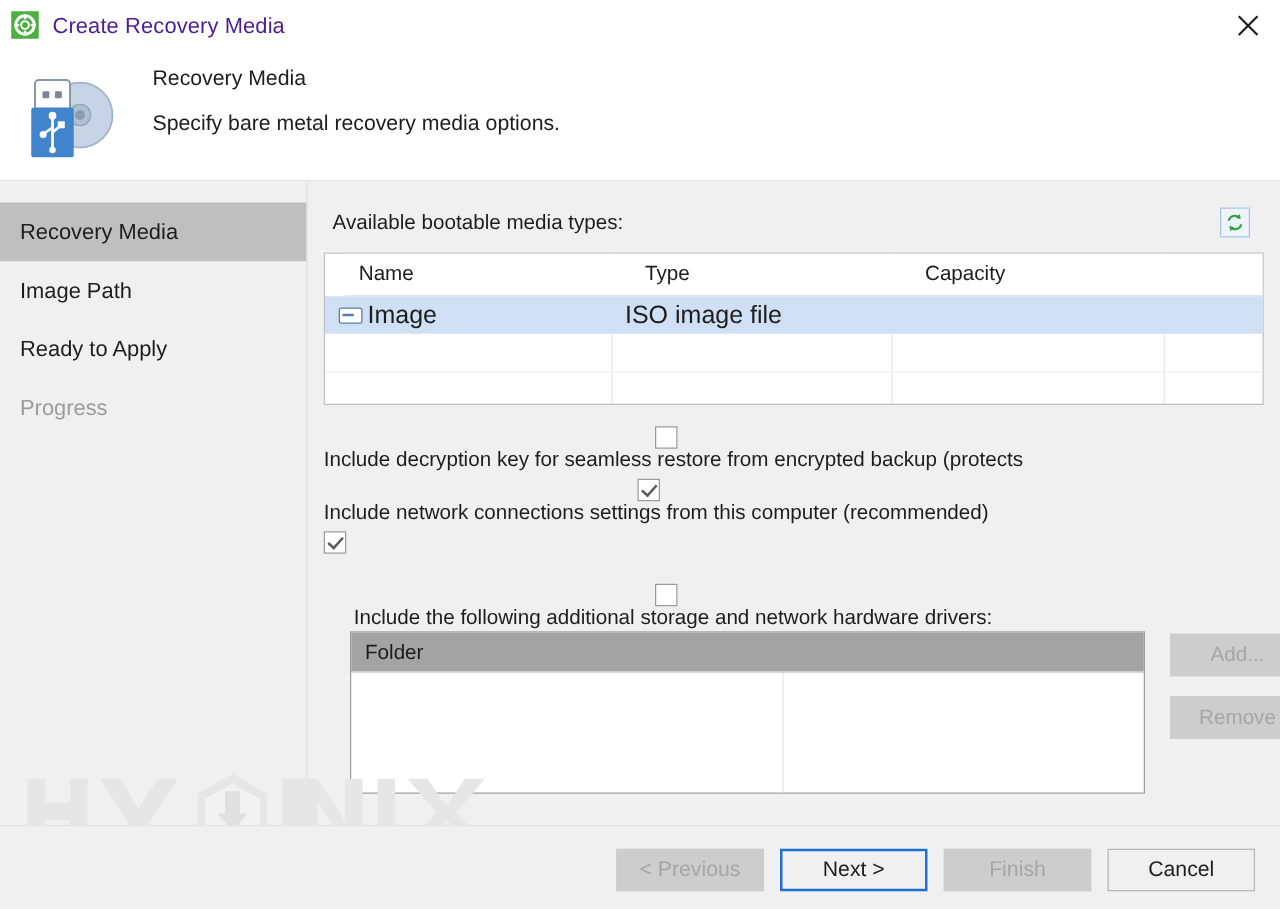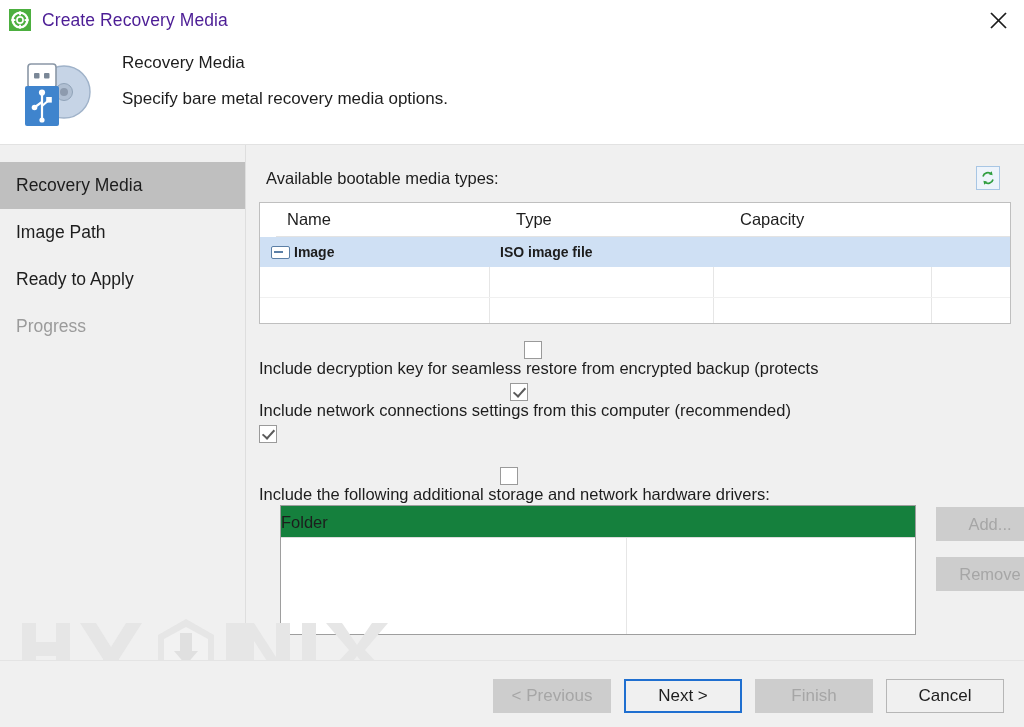--- a/index.html
+++ b/index.html
@@ -187,28 +187,27 @@
     background: #cfe0f4;
   }
   .mt-row.sep {
     border-bottom: 1px solid #f0f0f0;
   }
   .mt-cell {
     position: absolute;
     top: 0;
     height: 30px;
     line-height: 30px;
-    font-size: 14px;
+    font-size: 20px;
     color: #1d1d1d;
     padding-left: 11px;
     box-sizing: border-box;
     white-space: nowrap;
     display: flex;
     align-items: center;
-    font-weight: bold;
   }
   .iso-icon {
     display: inline-block;
     width: 17px; height: 11px;
     border: 1px solid #5b7fa6;
     border-radius: 2px;
     background: #ffffff;
     position: relative;
     margin-right: 4px;
     flex: 0 0 auto;
@@ -261,22 +260,23 @@
     width: 636px; height: 130px;
     background: #ffffff;
     border: 1px solid #9e9e9e;
     box-sizing: border-box;
   }
   .fb-head {
     height: 32px;
     line-height: 32px;
     font-size: 16.5px;
     color: #1d1d1d;
+    padding-left: 11px;
     border-bottom: 1px solid #dcdcdc;
-    background: #15803d;
+    background: #a3a3a3;
     box-sizing: border-box;
     position: relative;
     z-index: 2;
     white-space: nowrap;
   }
   .fb-vline {
     position: absolute;
     left: 345px; top: 0;
     width: 1px; height: 128px;
     background: #e6e6e6;
@@ -454,21 +454,21 @@
       <span class="cbox"></span>
       <span class="cb-label">Include decryption key for seamless restore from encrypted backup (protects</span>
     </div>
     <div class="cb-row" style="top:238px;">
       <span class="cbox checked"></span>
       <span class="cb-label">Include network connections settings from this computer (recommended)</span>
     </div>
     <div class="cb-row" style="top:280px;">
       <span class="cbox checked"></span>
     </div>
-    <div class="cb-row" style="top:322px;">
+    <div class="cb-row" style="top:322px;margin-left:24px;">
       <span class="cbox"></span>
       <span class="cb-label">Include the following additional storage and network hardware drivers:</span>
     </div>
 
     <div class="folder-box">
       <div class="fb-vline"></div>
       <div class="fb-head">Folder</div>
     </div>
 
     <div class="side-btn" style="top:362px;">Add...</div>

